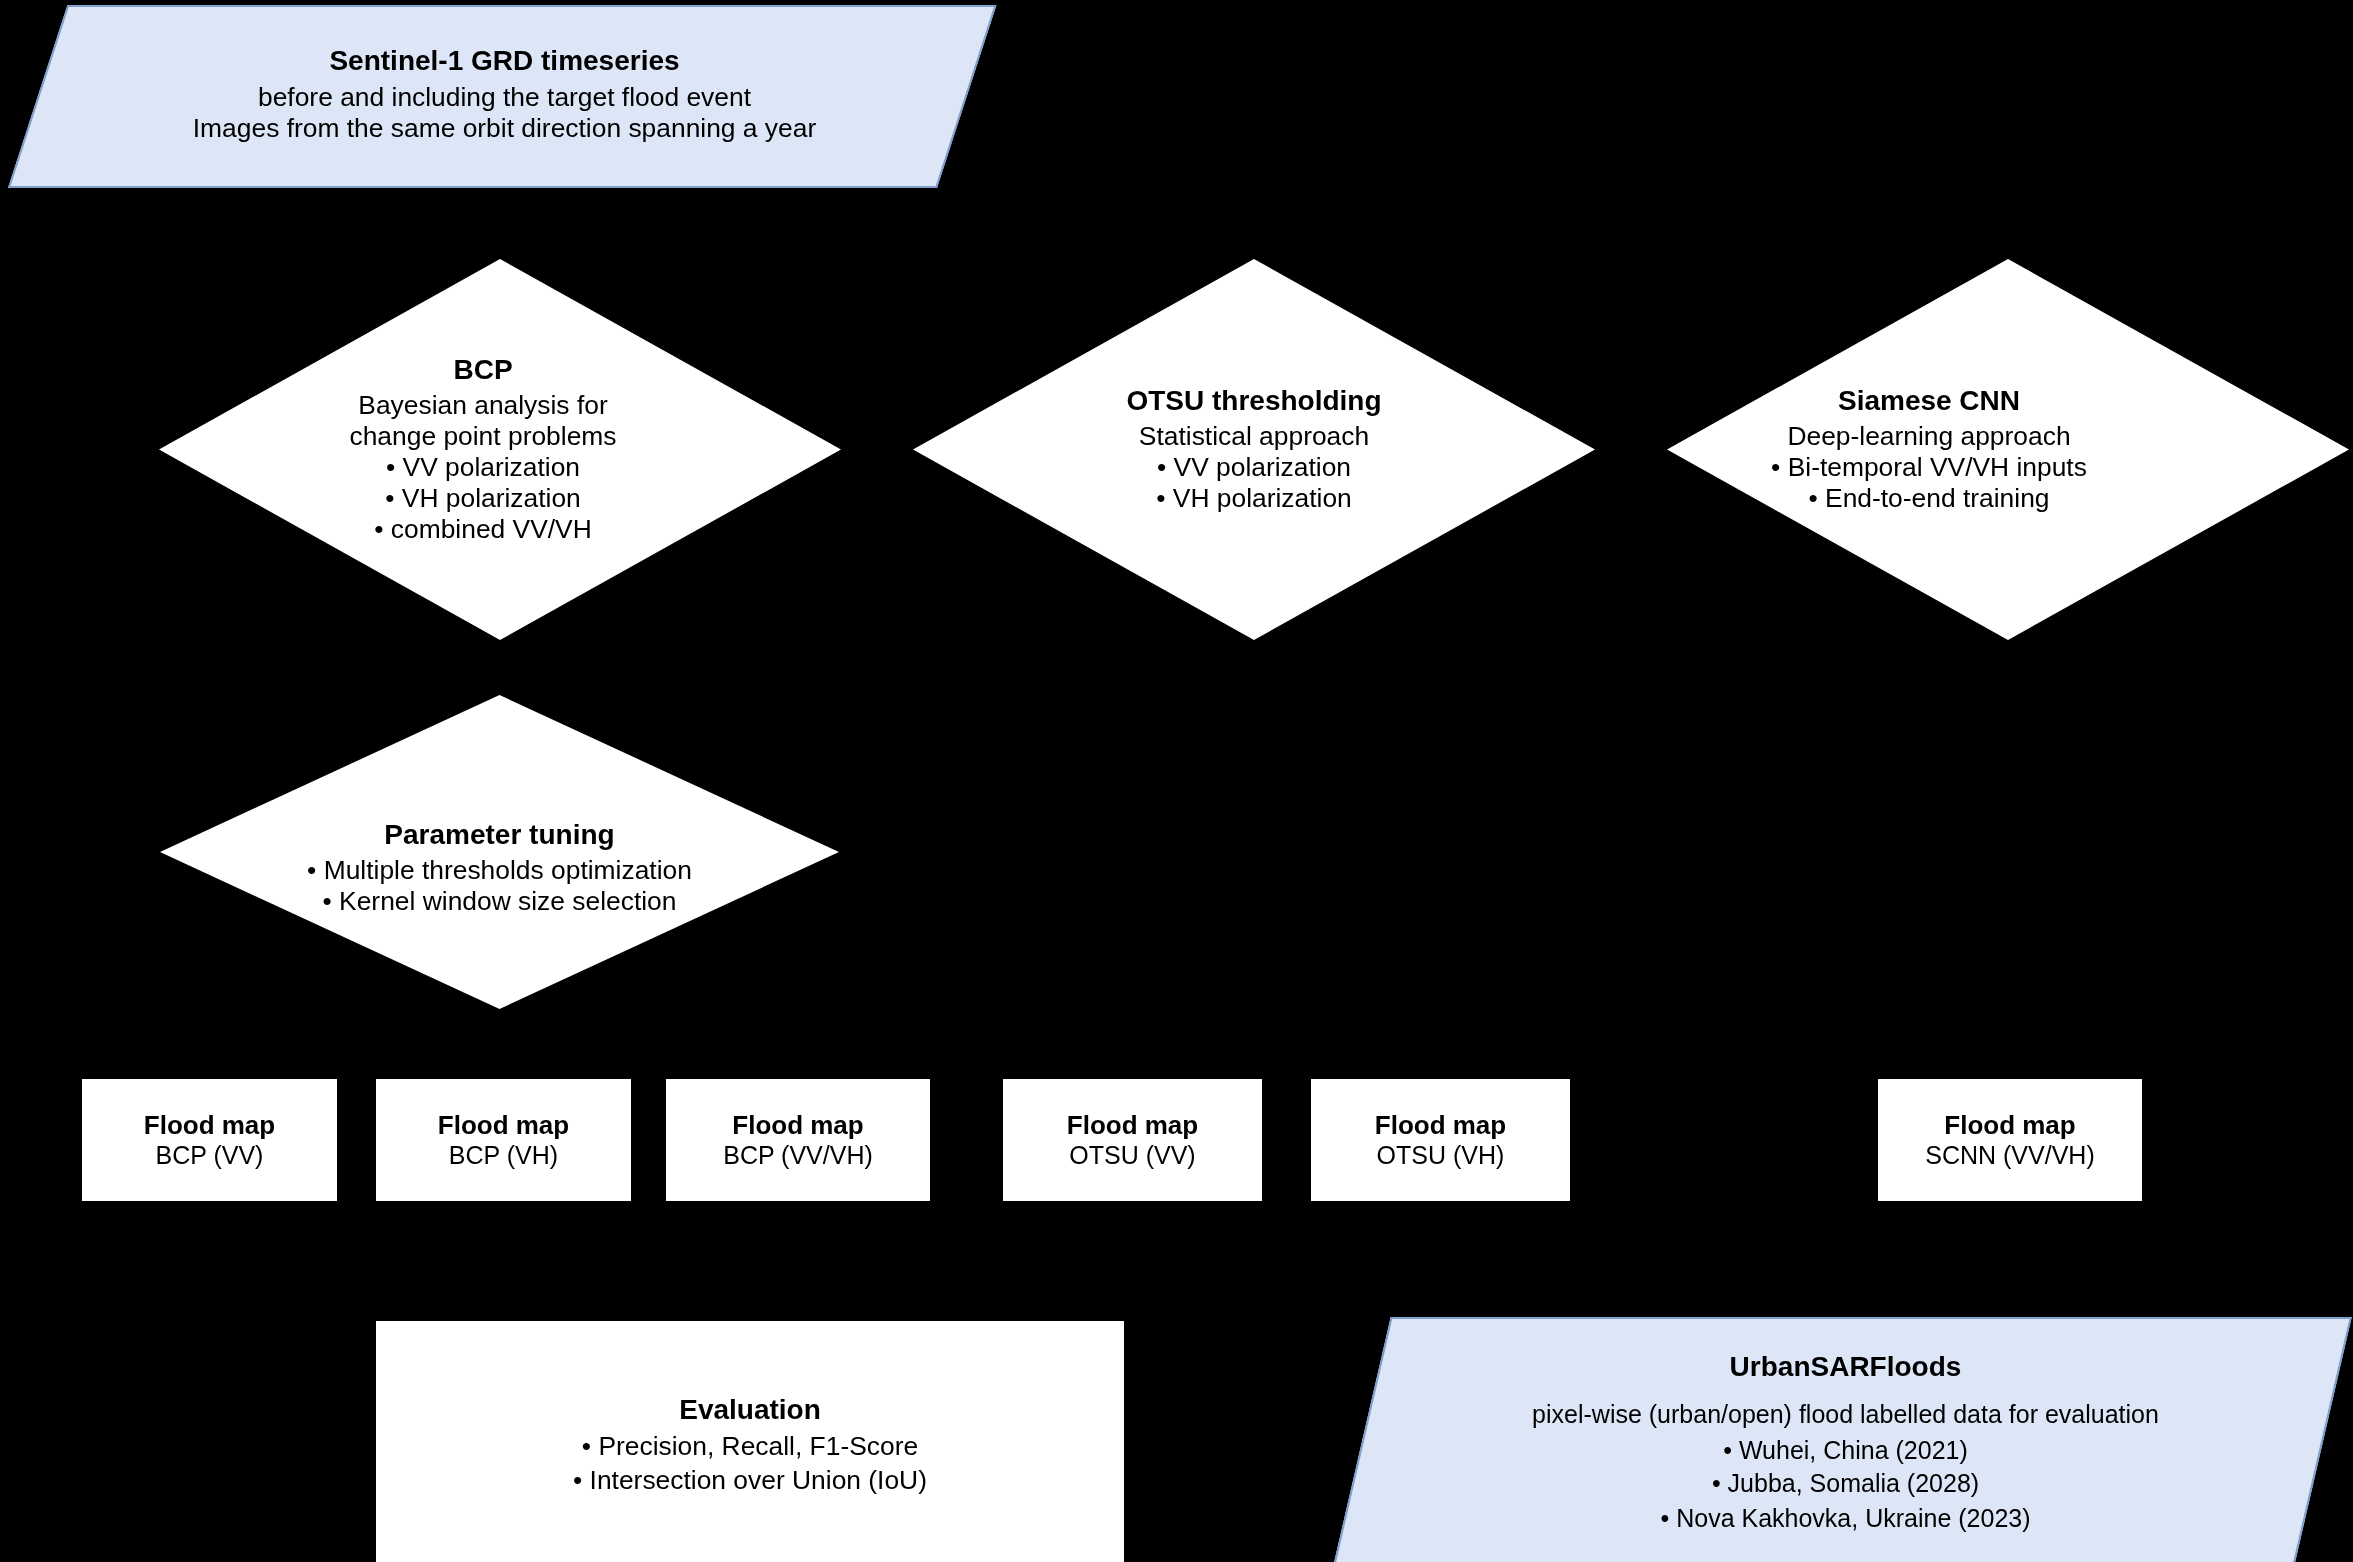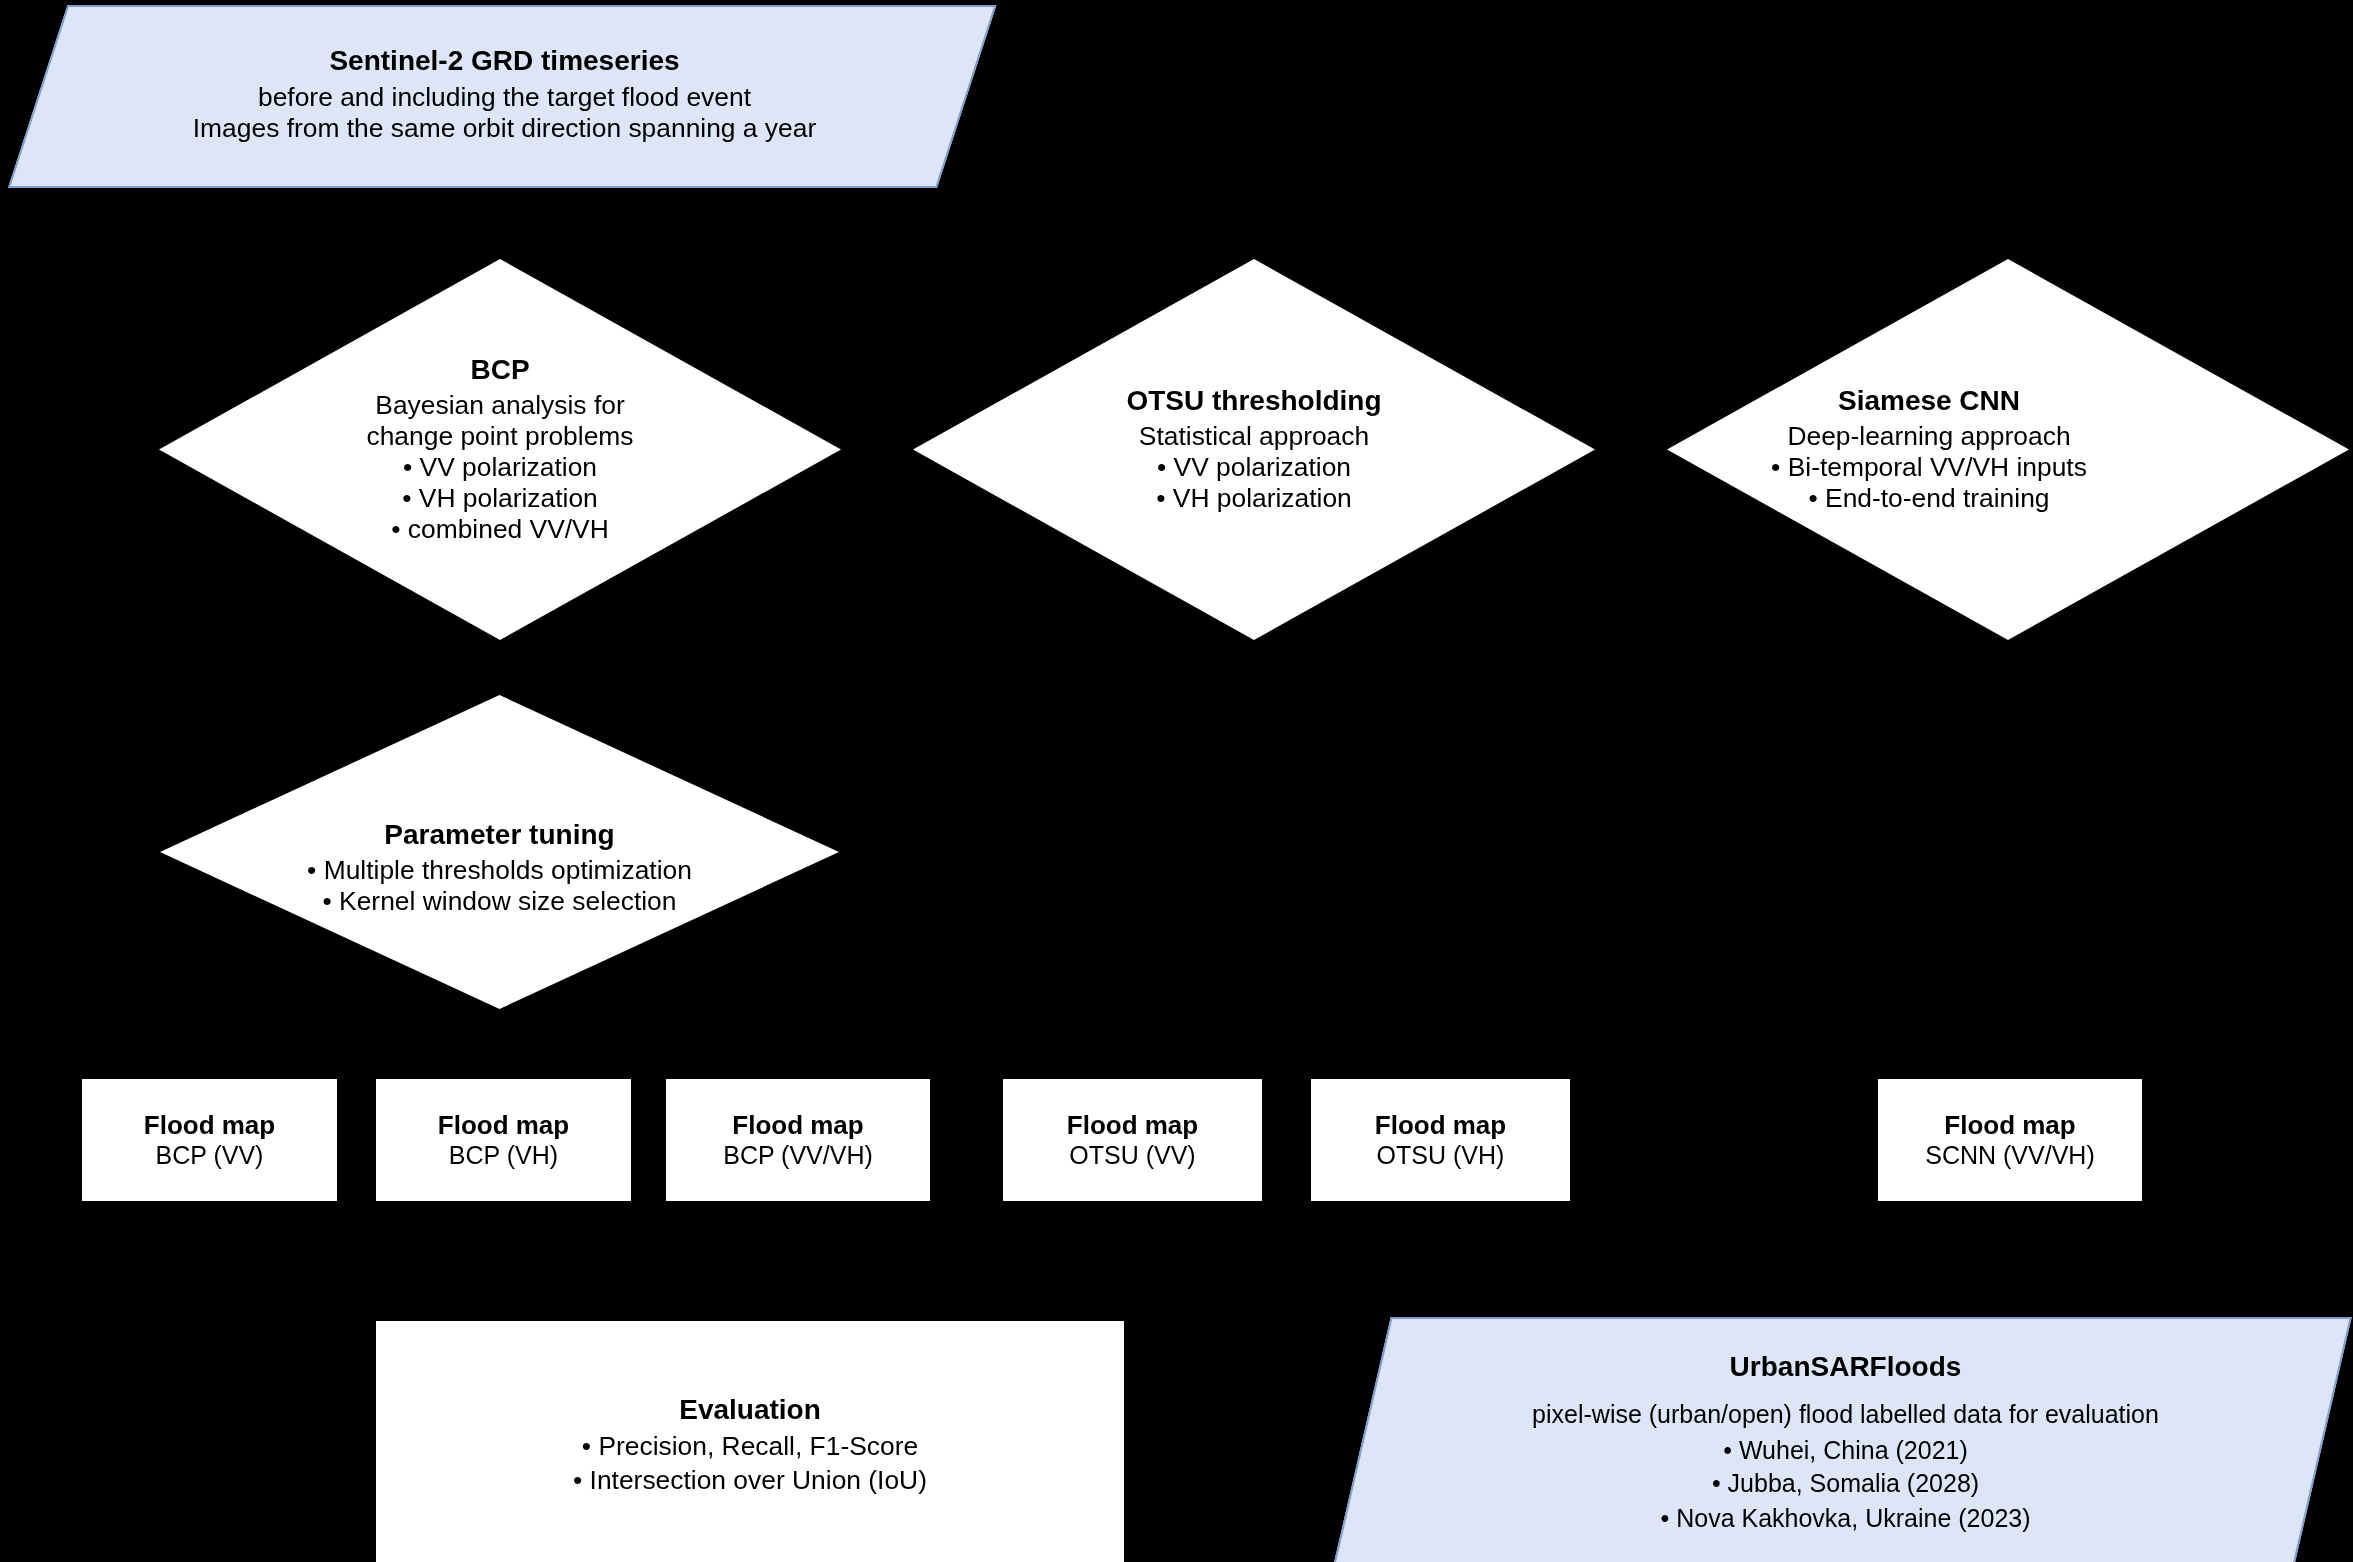--- a/index.html
+++ b/index.html
@@ -61,30 +61,30 @@
   .tb > div { white-space: nowrap; }
 </style>
 </head>
 <body>
 
 <div id="canvas">
 
   <div class="parallelogram" style="left:8px; top:4.8px; width:929px; height:183px;
               transform: skewX(-18deg); transform-origin: bottom left;"></div>
   <div class="tb" style="left:32px; top:4.8px; width:945px; height:183px; font-size:26.4px;">
-    <div class="title" style="font-size:28px; margin-bottom:4.8px;">Sentinel-2 GRD timeseries</div>
+    <div class="title" style="font-size:28px; margin-bottom:4.8px;">Sentinel-1 GRD timeseries</div>
     <div class="sub">before and including the target flood event</div>
     <div class="sub" style="margin-bottom:3.2px;">Images from the same orbit direction spanning a year</div>
   </div>
 
   <div class="conn" style="left:498px; top:187px; width:3.2px; height:0px;"></div>
 
   <div class="diamond" style="left:159px; top:259px; width:682px; height:381px;
               clip-path: polygon(50% 0%, 100% 50%, 50% 100%, 0% 50%);"></div>
-  <div class="tb" style="left:159px; top:259px; width:682px; height:381px; font-size:26.4px;">
+  <div class="tb" style="left:142px; top:259px; width:682px; height:381px; font-size:26.4px;">
     <div class="title" style="font-size:28px; margin-bottom:3.2px;">BCP</div>
     <div class="sub">Bayesian analysis for</div>
     <div class="sub">change point problems</div>
     <div class="sub">• VV polarization</div>
     <div class="sub">• VH polarization</div>
     <div class="sub">• combined VV/VH</div>
   </div>
 
   <div class="diamond" style="left:913px; top:259px; width:682px; height:381px;
               clip-path: polygon(50% 0%, 100% 50%, 50% 100%, 0% 50%);"></div>

